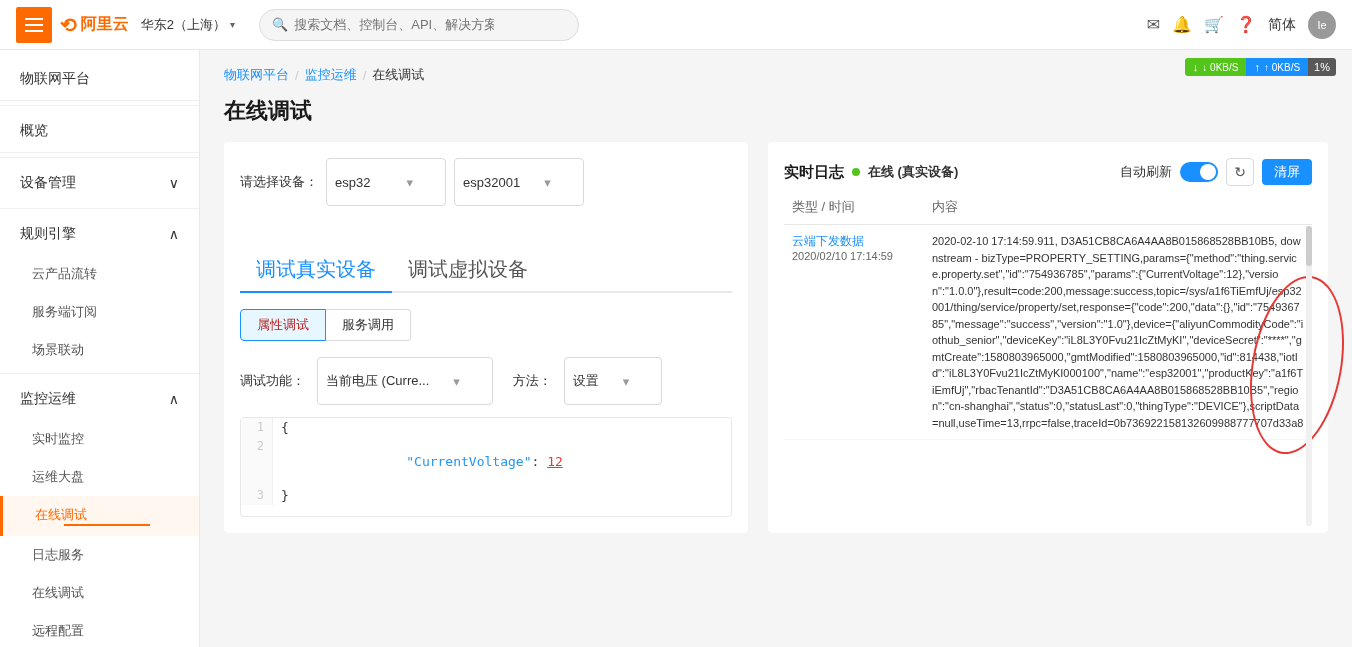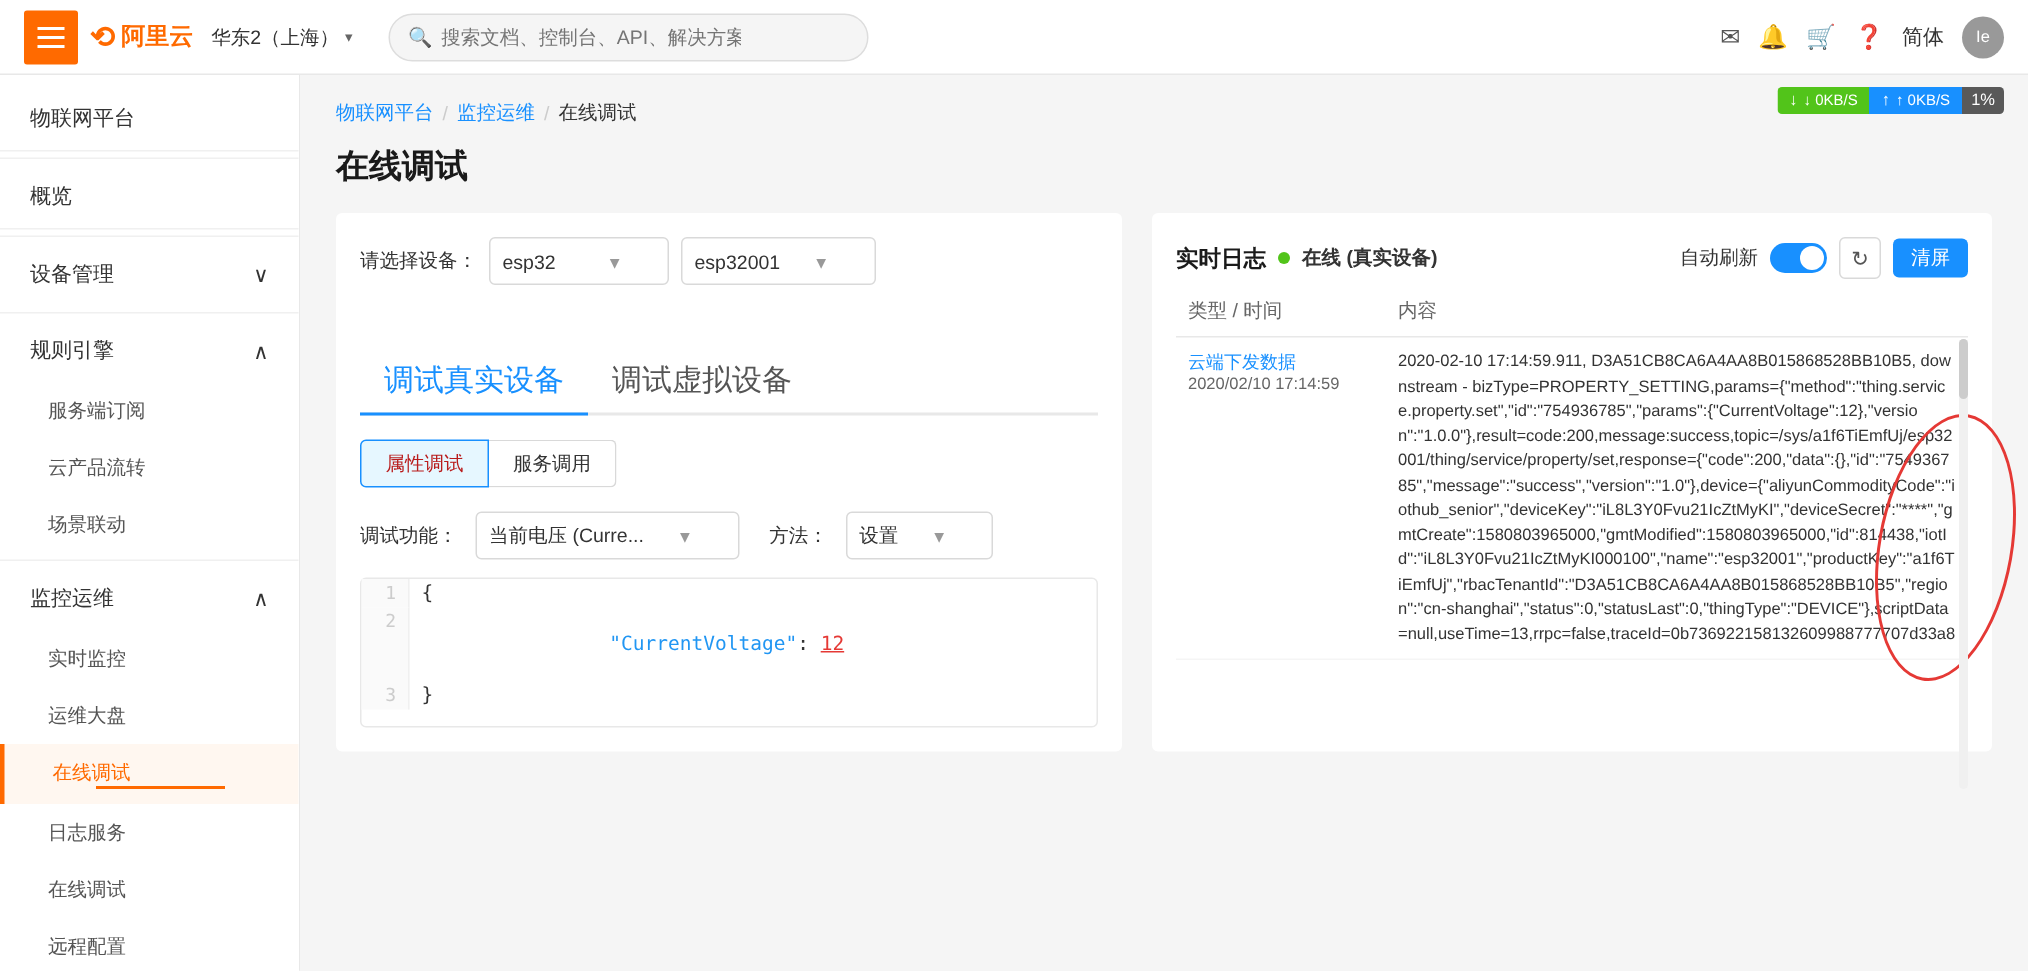--- a/index.html
+++ b/index.html
@@ -77,21 +77,21 @@
     
     .content-wrapper { display: flex; gap: 20px; }
 
     
     .left-panel { flex: 1; background: #fff; border-radius: 4px; padding: 16px; }
 
     
     .device-selector { display: flex; align-items: center; margin-bottom: 16px; }
     .device-label { margin-right: 8px; font-size: 13px; color: #333; }
     .select-box {
-      height: 32px; border: 1px solid #d9d9d9; border-radius: 4px; padding: 0 8px;
+      height: 48px; border: 1px solid #d9d9d9; border-radius: 4px; padding: 0 8px;
       display: flex; align-items: center; justify-content: space-between;
       cursor: pointer; background: #fff; min-width: 120px; margin-right: 8px;
       font-size: 13px;
     }
     .select-box span { margin-right: 24px; }
 
     
     .tabs { display: flex; border-bottom: 2px solid #e8e8e8; margin-bottom: 16px; }
     .tab {
       padding: 8px 16px; font-size: 20px; color: #555; cursor: pointer;
@@ -242,22 +242,22 @@
     <div class="sidebar-section-header">
       <span>设备管理</span>
       <span>∨</span>
     </div>
     <div class="sidebar-divider"></div>
     <div class="sidebar-section-header expanded">
       <span>规则引擎</span>
       <span>∧</span>
     </div>
     <div class="sidebar-children">
+      <div class="sidebar-child-item">云产品流转</div>
       <div class="sidebar-child-item">服务端订阅</div>
-      <div class="sidebar-child-item">云产品流转</div>
       <div class="sidebar-child-item">场景联动</div>
     </div>
     <div class="sidebar-divider"></div>
     <div class="sidebar-section-header expanded">
       <span>监控运维</span>
       <span>∧</span>
     </div>
     <div class="sidebar-children">
       <div class="sidebar-child-item">实时监控</div>
       <div class="sidebar-child-item">运维大盘</div>

